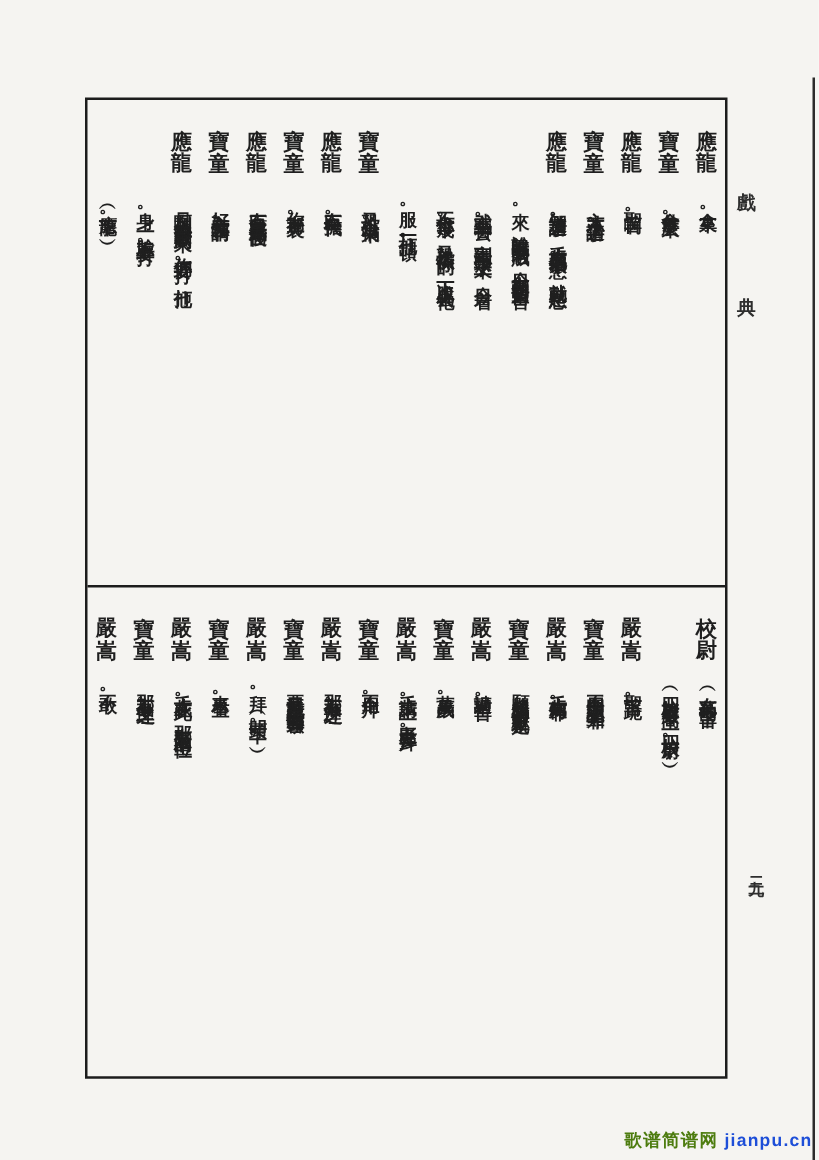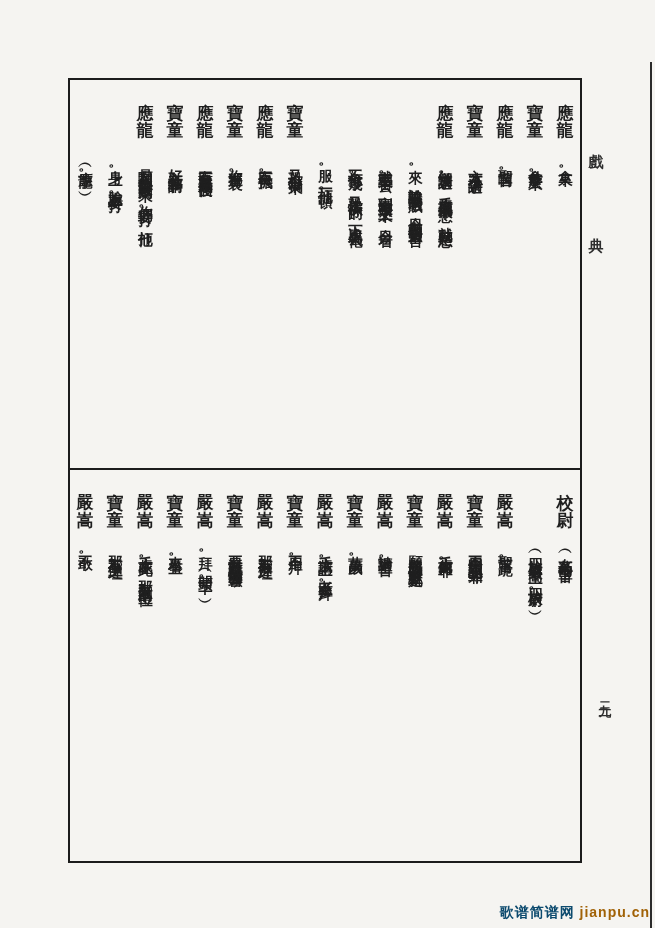--- a/index.html
+++ b/index.html
@@ -36,22 +36,22 @@
   .page-number {
     position:absolute; left:596px; top:692px;
     writing-mode:vertical-rl; font-size:12.5px; letter-spacing:3px;
     color:#2e2e2e;
   }
   .watermark {
     position:absolute; right:5px; bottom:6px;
     font-family:"Liberation Sans","DejaVu Sans",sans-serif;
     font-size:14px; font-weight:bold; letter-spacing:1px;
   }
-  .watermark .wm-site { color:#0c4a6e;text-align:right; }
-  .watermark .wm-url { color:#a16207; }
+  .watermark .wm-site { color:#4d7c0f;text-align:right; }
+  .watermark .wm-url { color:#1d4ed8; }
 </style>
 </head>
 <body>
 
 <div class="page">
 
   <div class="edge-line"></div>
 
   <span class="margin-title">戲典</span>
   <span class="page-number">二九二</span>

